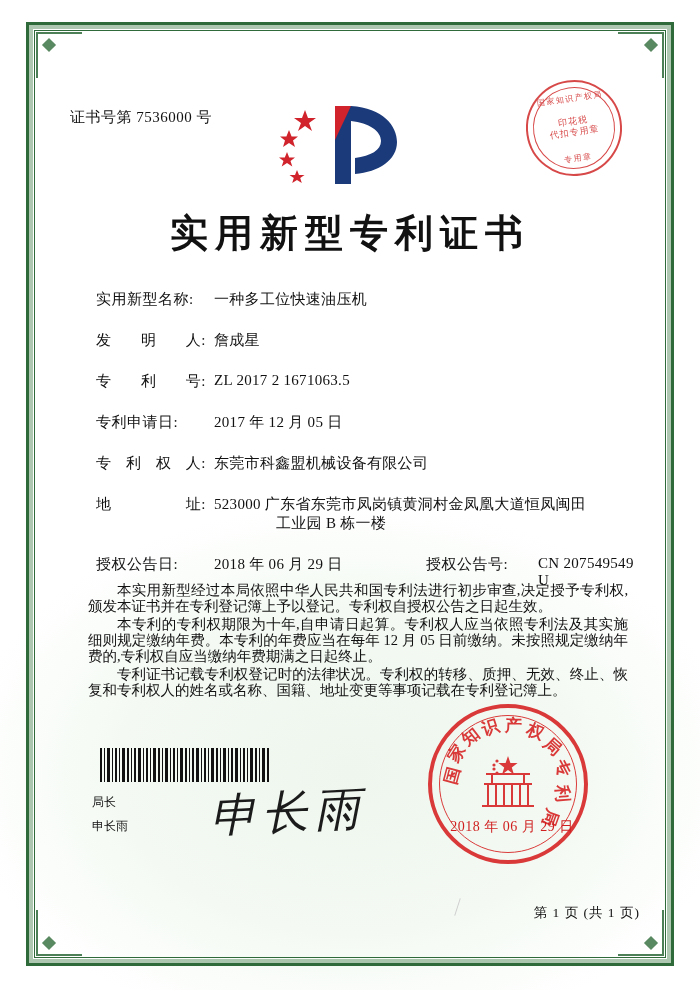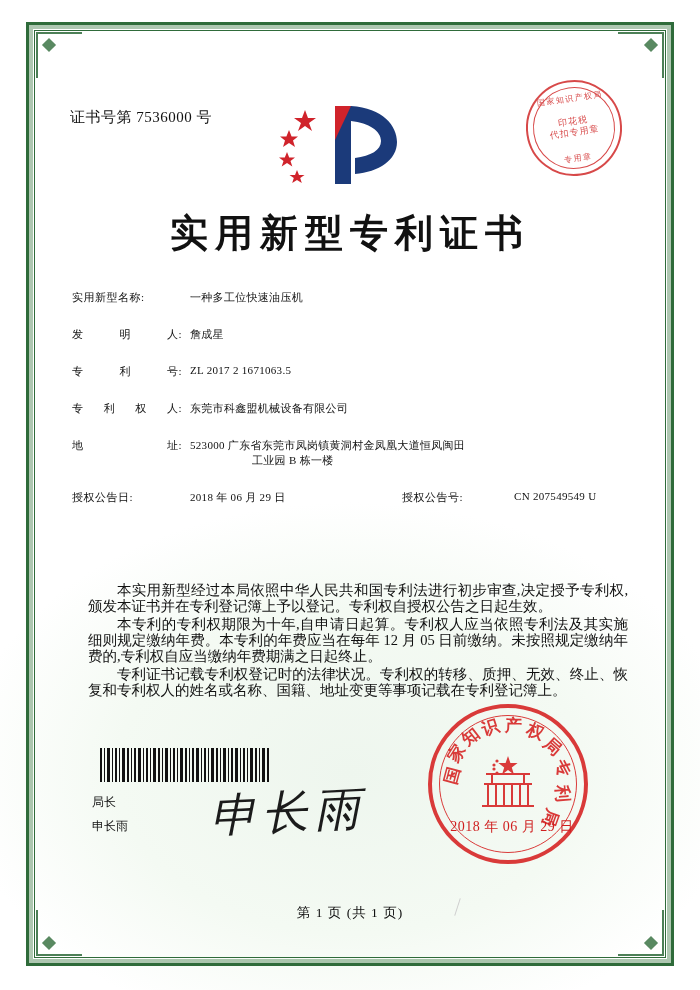--- a/index.html
+++ b/index.html
@@ -159,24 +159,24 @@
     left: 0; right: 0; bottom: 10px;
     text-align: center;
     color: #cf2222;
     font-size: 8px;
     letter-spacing: 1.5px;
   }
 
   
   .fields {
     position: absolute;
-    left: 12px;
+    left: 36px;
     right: 6px;
     top: 230px;
-    font-size: 11px;
+    font-size: 15px;
     color: #111;
   }
   .row {
     display: flex;
     align-items: flex-start;
     margin-bottom: 22px;
   }
   .row .lbl {
     width: 118px;
     flex: none;
@@ -293,21 +293,21 @@
     font-size: 14px;
     color: #cf1f1f;
     letter-spacing: 0.5px;
   }
 
   .footer {
     position: absolute;
     left: 0;
     right: 0;
     bottom: 8px;
-    text-align: center;
+    text-align: right;
     font-size: 13.5px;
     color: #111;
     letter-spacing: 1px;
   }
 
   .watermark-tick {
     position: absolute;
     right: 182px;
     bottom: 14px;
     width: 1px;
@@ -381,20 +381,24 @@
 
       <div class="row">
         <div class="lbl spread">
           <span>专</span>
           <span>利</span>
           <span>号:</span>
         </div>
         <div class="val">ZL 2017 2 1671063.5</div>
       </div>
 
+      <div class="row">
+        <div class="lbl">专利申请日:</div>
+        <div class="val">2017 年 12 月 05 日</div>
+      </div>
 
       <div class="row">
         <div class="lbl spread">
           <span>专</span>
           <span>利</span>
           <span>权</span>
           <span>人:</span>
         </div>
         <div class="val">东莞市科鑫盟机械设备有限公司</div>
       </div>

